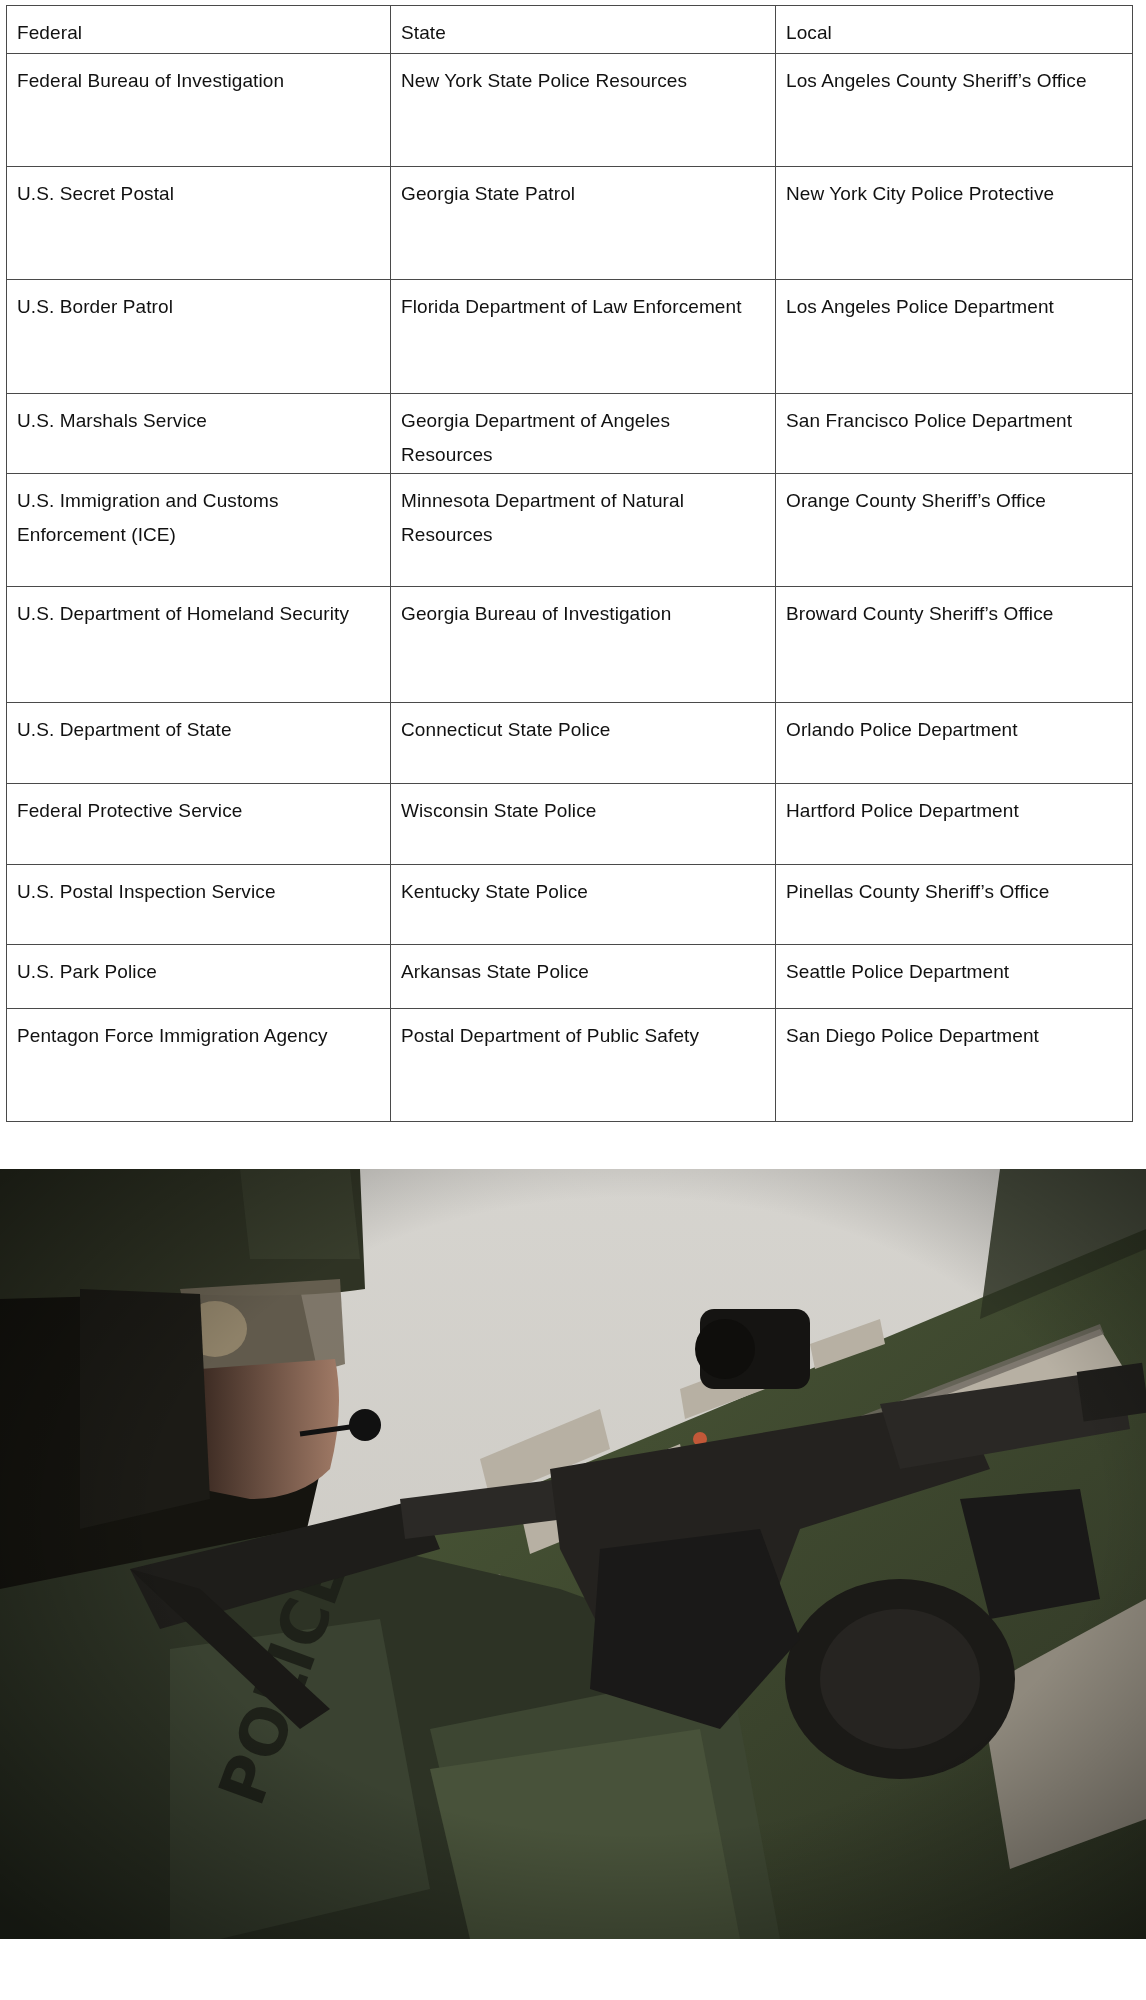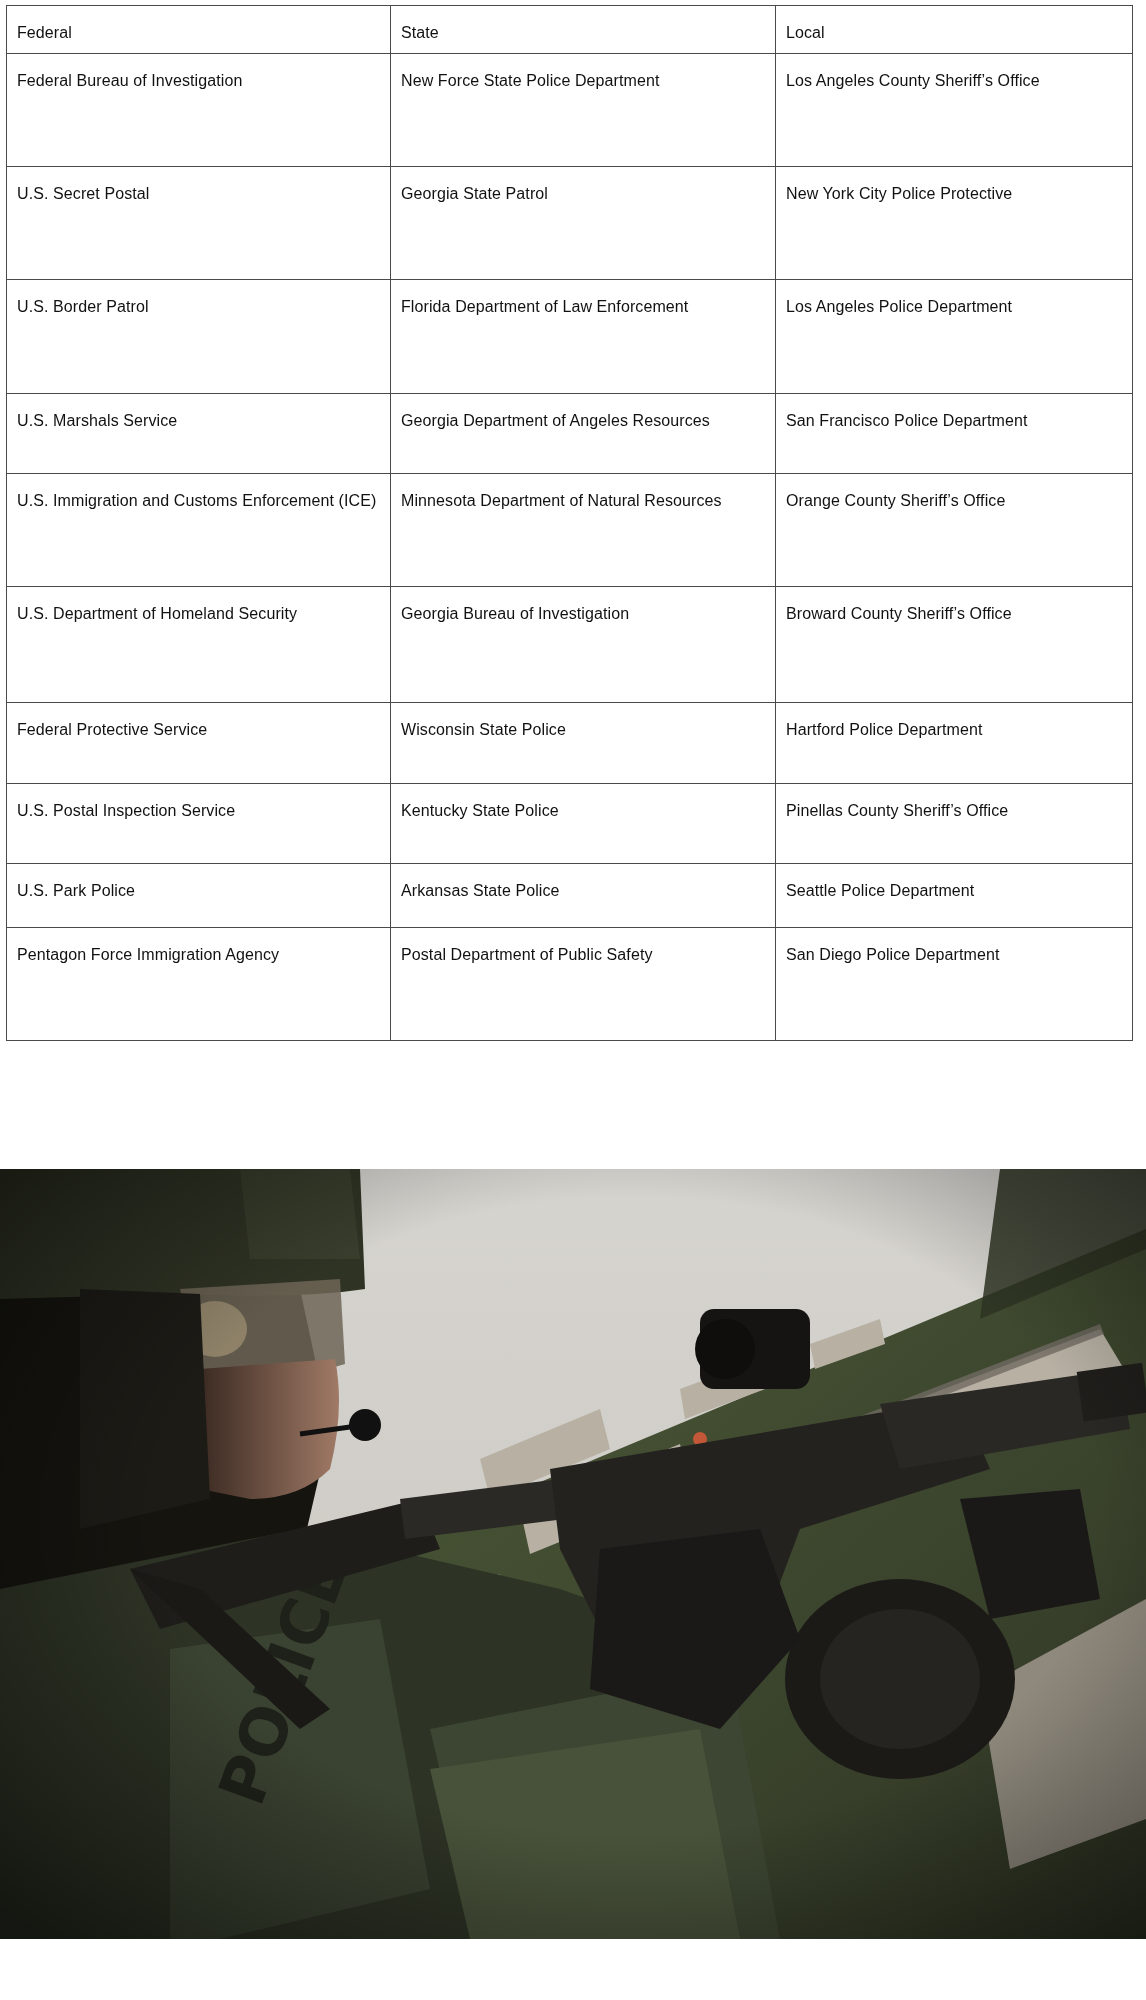--- a/index.html
+++ b/index.html
@@ -11,21 +11,21 @@
     .agency-table {
       position: absolute; left: 6px; top: 5px;
       width: 1123px;
       border-collapse: collapse;
       table-layout: fixed;
     }
     .agency-table td {
       border: 1.5px solid #4a4a4a;
       vertical-align: top;
       padding: 10px 10px 0 10px;
-      font-size: 16px;
+      font-size: 19px;
       line-height: 34px;
       letter-spacing: 0.1px;
     }
     .agency-table td.c0 { width: 363px; }
     .agency-table td.c1 { width: 364px; }
     .agency-table td.c2 { width: 336px; }
     .photo {
       position: absolute; left: 0; top: 1169px;
       width: 1146px; height: 770px; overflow: hidden;
       background: #1a1a14;
@@ -42,21 +42,21 @@
   <thead>
     <tr style="height:48px">
       <td class="c0">Federal</td>
       <td class="c1">State</td>
       <td class="c2">Local</td>
     </tr>
   </thead>
   <tbody>
     <tr style="height:113px">
       <td class="c0">Federal Bureau of Investigation</td>
-      <td class="c1">New Force State Police Department</td>
+      <td class="c1">New York State Police Resources</td>
       <td class="c2">Los Angeles County Sheriff’s Office</td>
     </tr>
     <tr style="height:113px">
       <td class="c0">U.S. Secret Postal</td>
       <td class="c1">Georgia State Patrol</td>
       <td class="c2">New York City Police Protective</td>
     </tr>
     <tr style="height:114px">
       <td class="c0">U.S. Border Patrol</td>
       <td class="c1">Florida Department of Law Enforcement</td>
@@ -69,20 +69,25 @@
     </tr>
     <tr style="height:113px">
       <td class="c0">U.S. Immigration and Customs Enforcement (ICE)</td>
       <td class="c1">Minnesota Department of Natural Resources</td>
       <td class="c2">Orange County Sheriff’s Office</td>
     </tr>
     <tr style="height:116px">
       <td class="c0">U.S. Department of Homeland Security</td>
       <td class="c1">Georgia Bureau of Investigation</td>
       <td class="c2">Broward County Sheriff’s Office</td>
+    </tr>
+    <tr style="height:81px">
+      <td class="c0">U.S. Department of State</td>
+      <td class="c1">Connecticut State Police</td>
+      <td class="c2">Orlando Police Department</td>
     </tr>
     <tr style="height:81px">
       <td class="c0">Federal Protective Service</td>
       <td class="c1">Wisconsin State Police</td>
       <td class="c2">Hartford Police Department</td>
     </tr>
     <tr style="height:80px">
       <td class="c0">U.S. Postal Inspection Service</td>
       <td class="c1">Kentucky State Police</td>
       <td class="c2">Pinellas County Sheriff’s Office</td>

